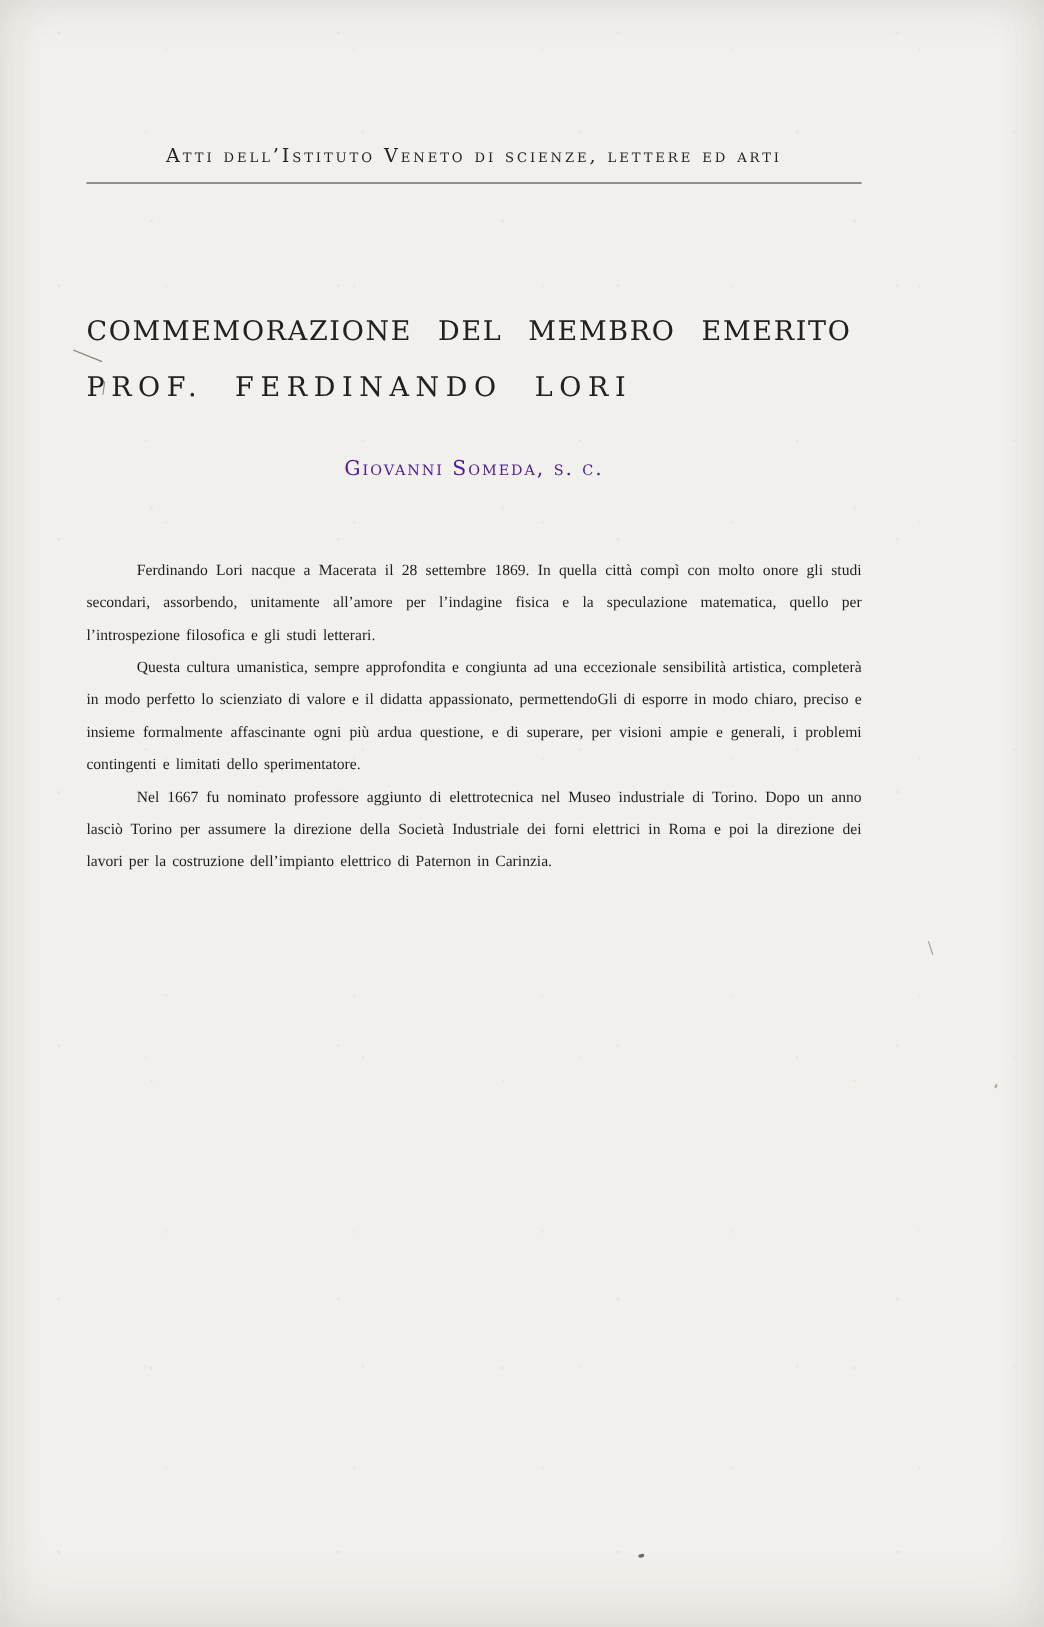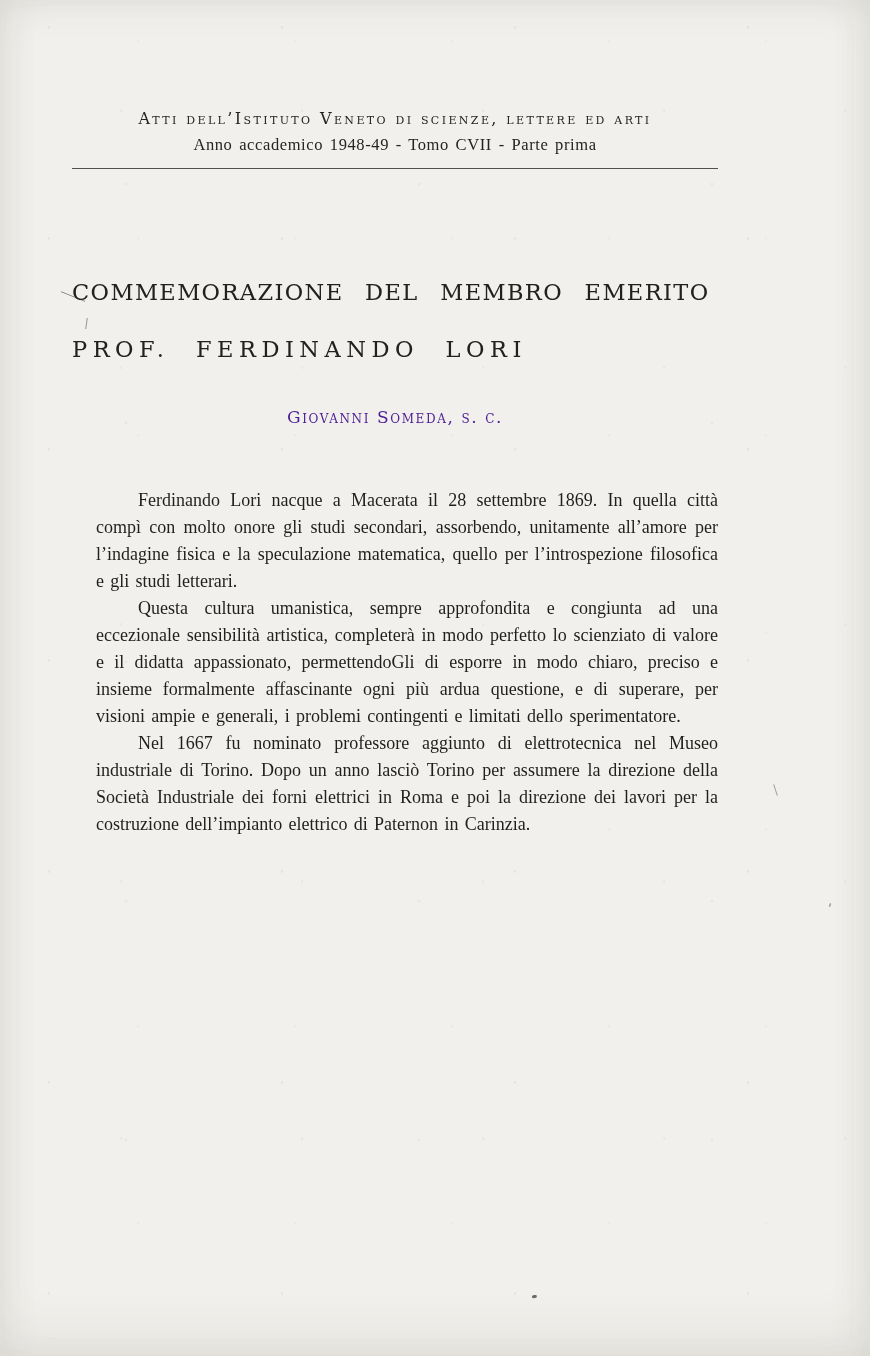--- a/index.html
+++ b/index.html
@@ -27,21 +27,21 @@
       radial-gradient(circle at 21% 13%, rgba(60,55,45,0.08) 0, rgba(60,55,45,0.08) 1px, transparent 1.6px),
       radial-gradient(circle at 67% 43%, rgba(60,55,45,0.06) 0, rgba(60,55,45,0.06) 1px, transparent 1.6px),
       radial-gradient(circle at 43% 77%, rgba(60,55,45,0.07) 0, rgba(60,55,45,0.07) 1px, transparent 1.7px),
       radial-gradient(circle at 88% 21%, rgba(60,55,45,0.05) 0, rgba(60,55,45,0.05) 1px, transparent 1.5px);
     background-size: 233px 211px, 181px 257px, 293px 239px, 157px 197px;
     opacity: 0.8;
   }
   .column {
     position: absolute;
     left: 72px;
-    top: 1px;
+    top: 12px;
     width: 646px;
   }
   .journal-line {
     margin-top: 108px;
     text-align: center;
     font-family: "DejaVu Serif", serif;
     font-variant: small-caps;
     font-size: 16px;
     letter-spacing: 2.4px;
     white-space: nowrap;
@@ -69,40 +69,39 @@
     color: #232120;
   }
   .title-line1 {
     display: block;
     letter-spacing: 1.4px;
     word-spacing: 13px;
     white-space: nowrap;
   }
   .title-line2 {
     display: block;
-    margin-top: 31px;
+    margin-top: 21px;
     letter-spacing: 5.5px;
     word-spacing: 14px;
     white-space: nowrap;
   }
   .author-line {
     margin-top: 45px;
     text-align: center;
     font-family: "DejaVu Serif", serif;
     font-variant: small-caps;
     font-size: 17px;
     letter-spacing: 1.6px;
     color: #4c1d95;
   }
   .body-text {
     margin-top: 60px;
-    font-size: 18px;
+    font-size: 13px;
     line-height: 27px;
     text-align: justify;
-    margin-left: 24px;
   }
   .body-text p {
     margin: 0;
     text-indent: 42px;
     word-spacing: 1.8px;
   }
   
   .artifact { position: absolute; pointer-events: none; }
   .artifact-slash-title {
     left: 60px; top: 296px; width: 26px; height: 0;
@@ -134,21 +133,20 @@
 </style>
 </head>
 <body>
 
 <div class="page">
 
   <div class="column">
 
     <header>
       <div class="journal-line">Atti dell’Istituto Veneto di scienze, lettere ed arti</div>
-      <div class="volume-line">Anno accademico 1948-49 - Tomo CVII - Parte prima</div>
       <hr class="header-rule">
     </header>
 
     <h1 class="article-title">
       <span class="title-line1">COMMEMORAZIONE DEL MEMBRO EMERITO</span>
       <span class="title-line2">PROF. FERDINANDO LORI</span>
     </h1>
 
     <div class="author-line">Giovanni Someda, s. c.</div>
 

